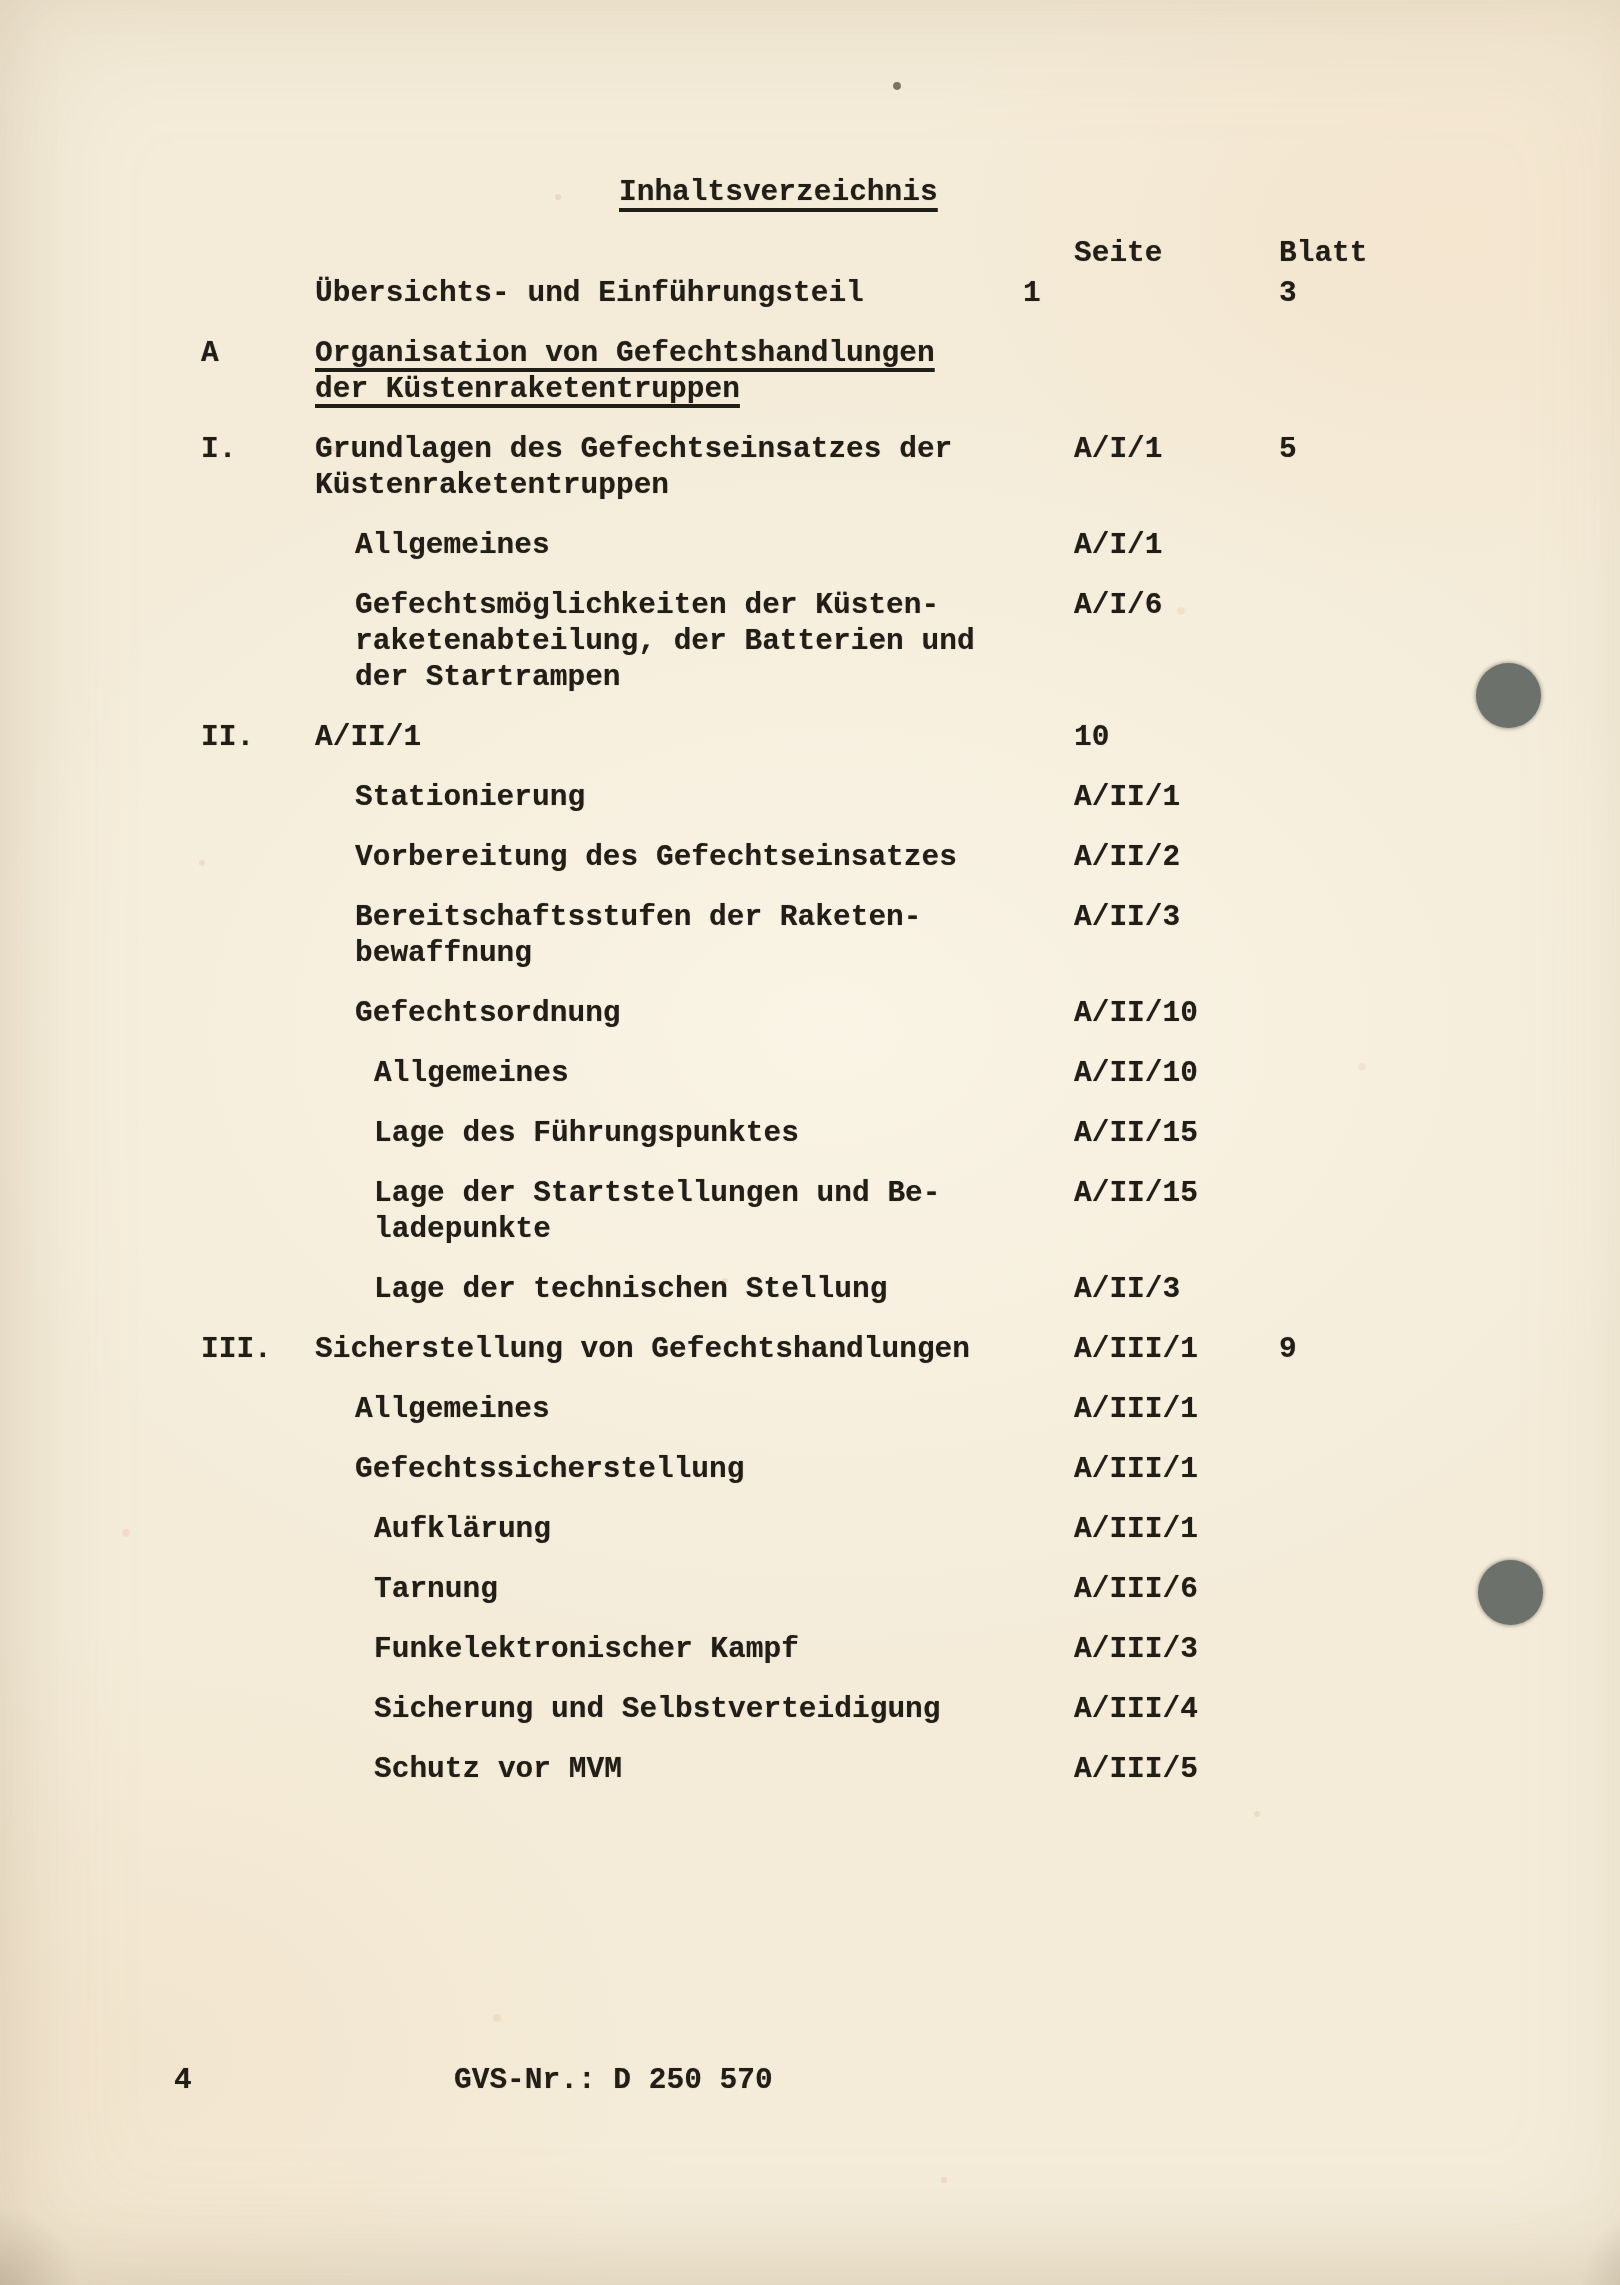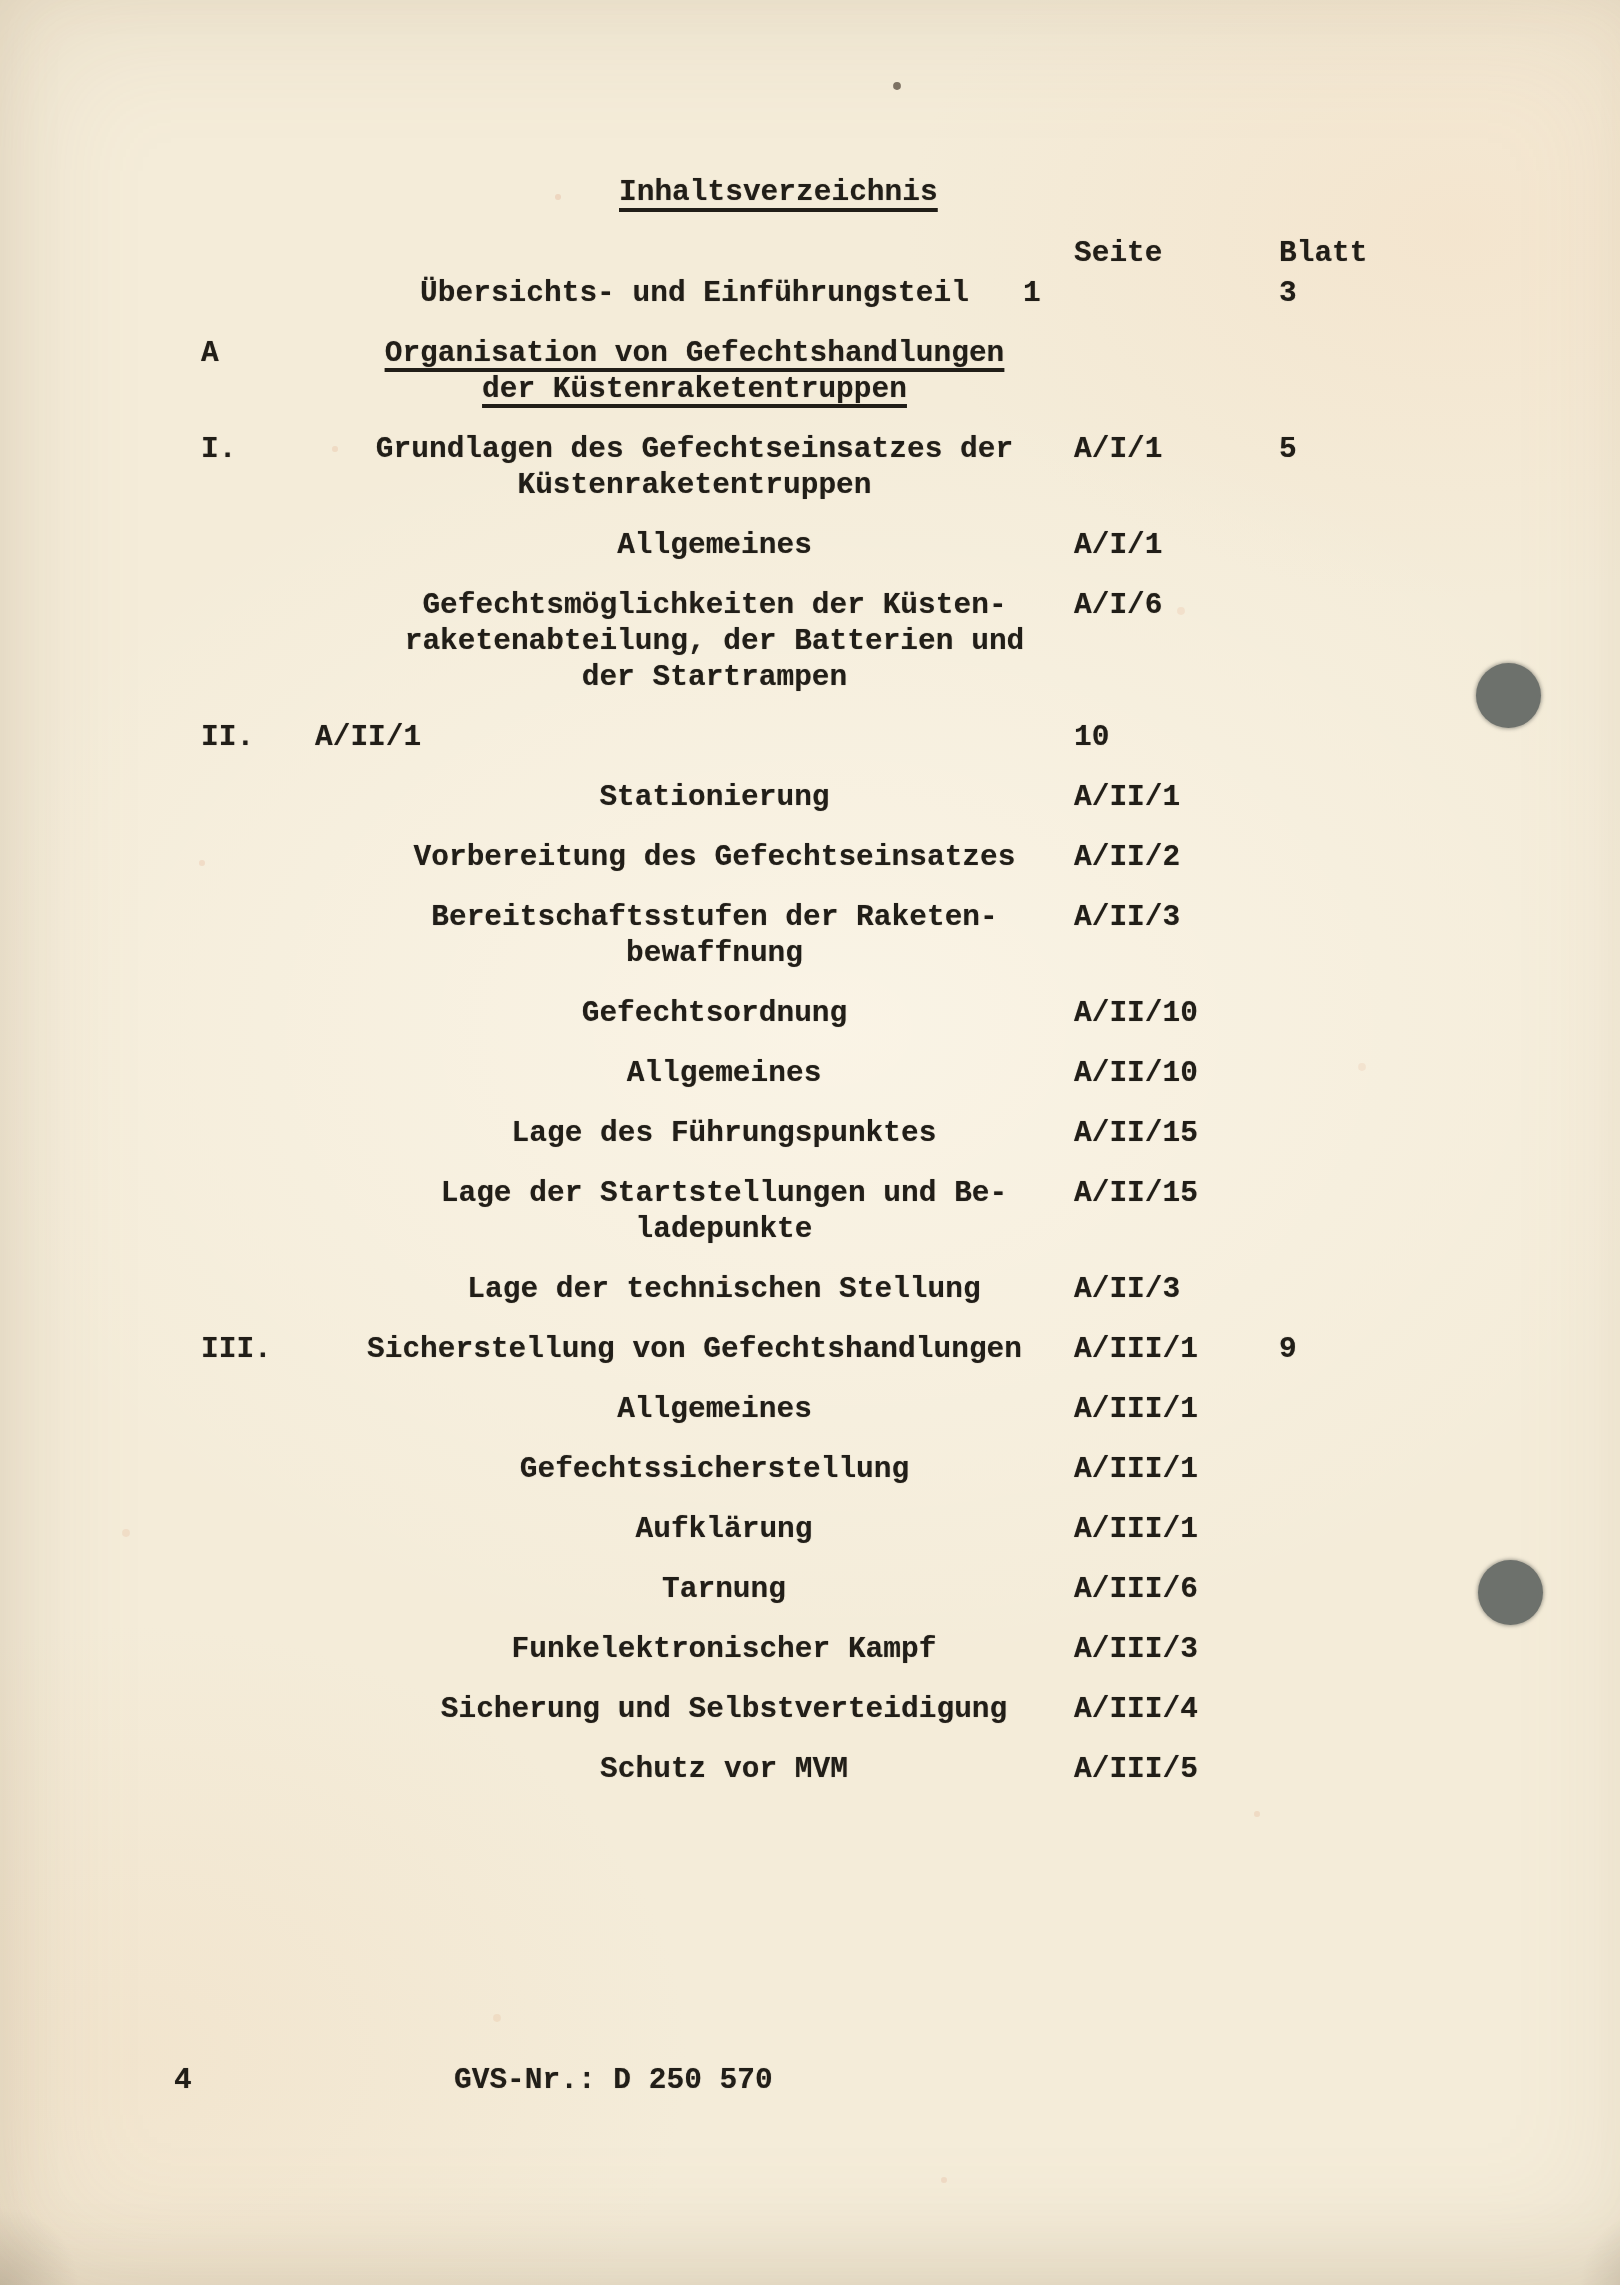--- a/index.html
+++ b/index.html
@@ -64,21 +64,21 @@
   }
 
   .grid-row {
     display: grid;
     grid-template-columns: 114px 759px 205px auto;
     align-items: start;
   }
   .col-head { margin-bottom: 4px; }
   .row { margin-bottom: 24px; }
 
-  .entry-title { white-space: pre-line; text-align: center; }
+  .entry-title { white-space: pre-line; }
   .ind1 { padding-left: 40px; }
   .ind2 { padding-left: 59px; }
   .u {
     text-decoration: underline;
     text-decoration-thickness: 3.8px;
     text-underline-offset: 6.7px;
   }
   .outdent { margin-left: -51px; }
 
   .punch {

